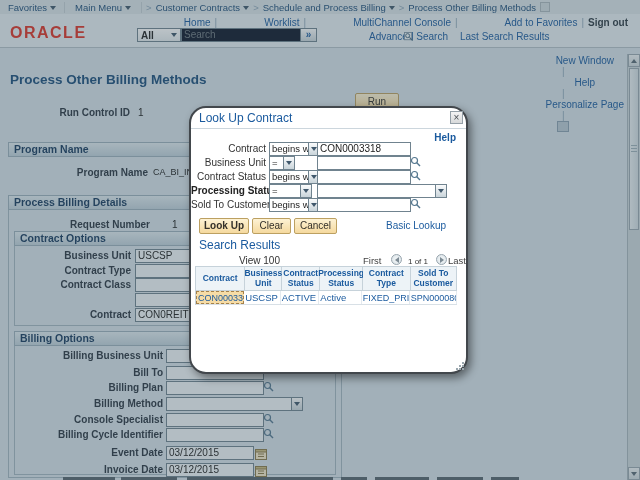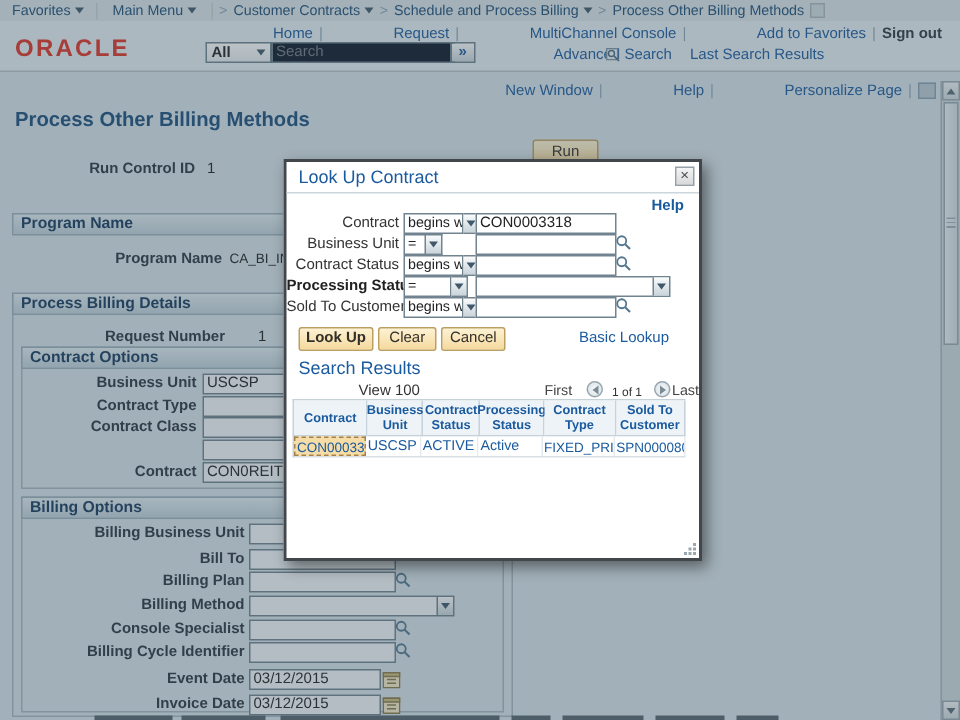--- a/index.html
+++ b/index.html
@@ -63,21 +63,21 @@
     </span>
     <span class="sep">&gt;</span>
     <span>Process Other Billing Methods</span>
     <span style="display:inline-block;width:8px;height:8px;margin-left:4px;background:#cfd9de;border:1px solid #aab7bd;"></span>
   </div>
 
   <div class="abs" style="left:0;top:14px;width:640px;height:33px;background:#e6edf1;border-bottom:1px solid #b3c0c7;">
     <div class="abs" style="top:3px;right:12px;font-size:10px;display:flex;align-items:center;">
       <a class="link">Home</a>
         <span class="sep">|</span>
-      <a class="link">Request</a>
+      <a class="link">Worklist</a>
         <span class="sep">|</span>
       <a class="link">MultiChannel Console</a>
         <span class="sep">|</span>
       <a class="link">Add to Favorites</a>
         <span class="sep">|</span>
       <a style="color:#2d3a44;font-weight:bold;cursor:pointer;text-decoration:none;">Sign out</a>
     </div>
     <div class="abs" style="left:10px;top:10px;color:#dd3327;font-weight:bold;font-size:16px;letter-spacing:1.5px;">ORACLE</div>
     <div class="abs" style="left:137px;top:14px;width:44px;height:14px;background:linear-gradient(#fdfdfd,#e4eaed);
                 border:1px solid #70838f;box-sizing:border-box;display:flex;align-items:center;justify-content:space-between;padding:0 3px;">
@@ -93,21 +93,21 @@
     <span class="abs" style="left:404px;top:18px;">
       <svg class="mag" width="10" height="10" viewBox="0 0 11 11">
           <rect x="0.5" y="0.5" width="8" height="8" fill="#eef3f6" stroke="#7d93a5"></rect>
           <circle cx="4" cy="4" r="2.2" fill="none" stroke="#4a6b84" stroke-width="1.1"></circle>
           <line x1="6" y1="6" x2="9.5" y2="9.5" stroke="#4a6b84" stroke-width="1.2"></line>
         </svg>
     </span>
     <a class="abs link" style="left:417px;top:17px;font-size:10px;">Last Search Results</a>
   </div>
 
-  <div class="abs" style="top:55px;right:16px;font-size:10px;display:flex;align-items:center;">
+  <div class="abs" style="top:55px;right:16px;font-size:10px;display:flex;align-items:center;flex-direction:column;">
     <a class="link">New Window</a>
       <span class="sep">|</span>
     <a class="link">Help</a>
       <span class="sep">|</span>
     <a class="link">Personalize Page</a>
       <span class="sep">|</span>
     <span style="display:inline-block;width:10px;height:9px;background:#b9c9d4;border:1px solid #8aa0b0;"></span>
   </div>
 
   <div class="abs" style="left:10px;top:72px;font-size:13.5px;font-weight:600;color:#1c4e7c;">Process Other Billing Methods</div>
@@ -220,21 +220,21 @@
       <div style="width:6px;height:7px;margin:76px auto 0;background:repeating-linear-gradient(#9fb0ba 0 1px,transparent 1px 3px);"></div>
     </div>
     <div style="position:absolute;left:0;bottom:0;width:12px;height:13px;background:linear-gradient(#eef2f4,#cfd9de);
                 border:1px solid #9aa7b0;box-sizing:border-box;display:flex;align-items:center;justify-content:center;">
       <i class="tri-down"></i>
     </div>
   </div>
 
   <div class="abs dim" style="left:0;top:0;width:640px;height:480px;"></div>
 
-  <div class="abs modal" style="left:189px;top:106px;width:279px;height:268px;box-sizing:border-box;">
+  <div class="abs modal" style="left:189px;top:106px;width:279px;height:268px;box-sizing:border-box;border-radius:17px;">
 
     <div style="position:absolute;left:0;top:0;right:0;height:20px;border-bottom:1px solid #ccd6dd;">
       <span style="position:absolute;left:8px;top:3px;font-size:12px;color:#1a5a9e;">Look Up Contract</span>
       <span style="position:absolute;right:3px;top:3px;width:13px;height:13px;background:linear-gradient(#f4f4f4,#d7d9da);
                    border:1px solid #95a0a8;box-sizing:border-box;display:flex;align-items:center;justify-content:center;cursor:pointer;">
         <span style="font-size:10px;line-height:10px;color:#4a4f54;">×</span>
       </span>
     </div>
 
     <a class="link" style="position:absolute;right:10px;top:24px;font-size:10px;font-weight:bold;">Help</a>

